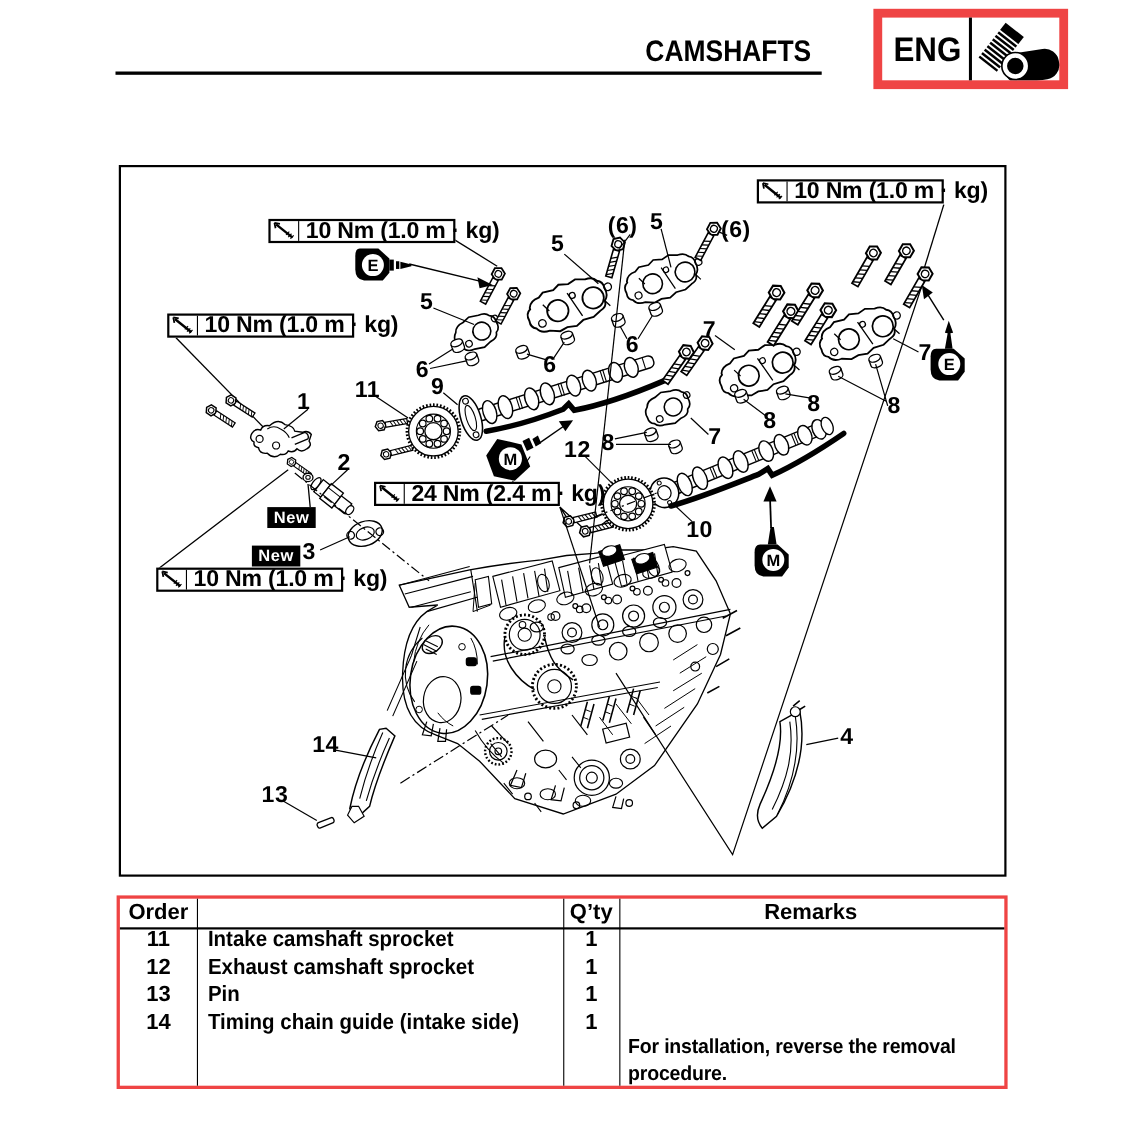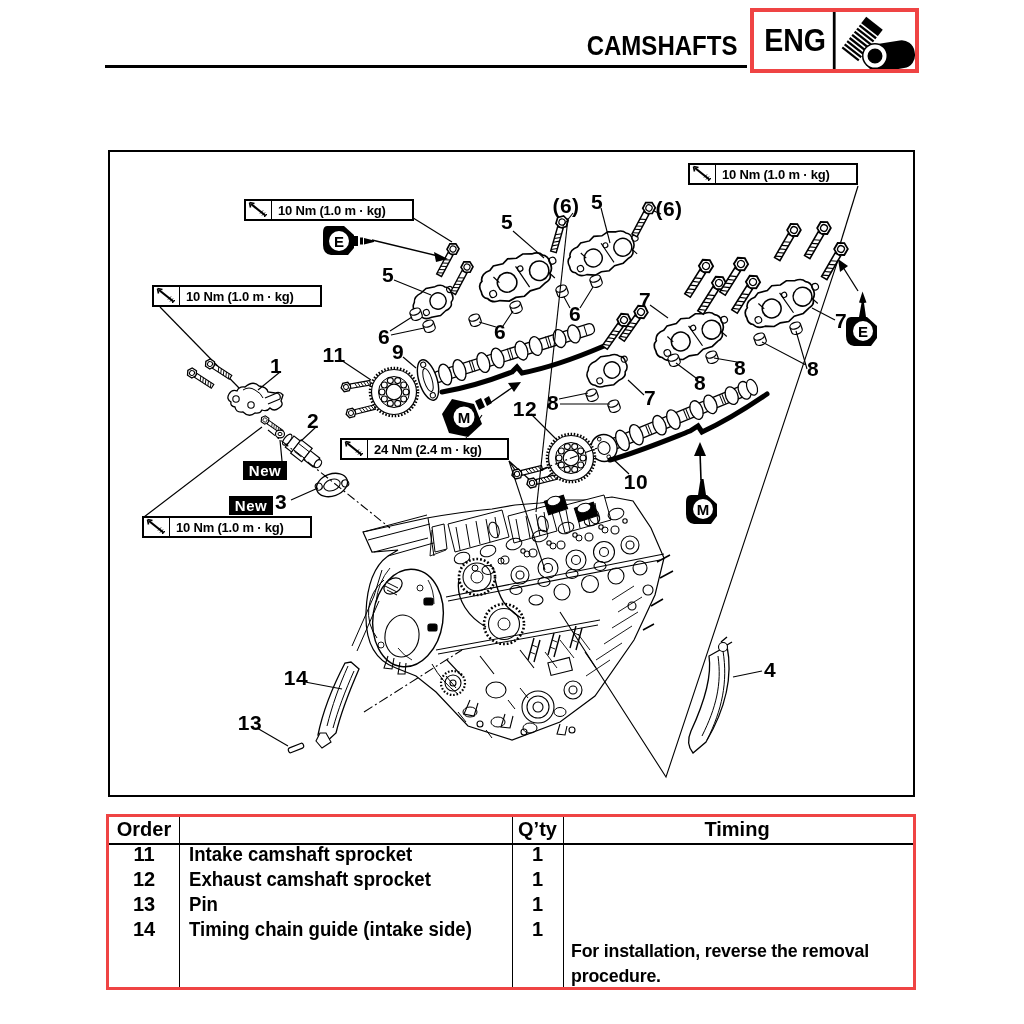--- a/index.html
+++ b/index.html
@@ -2,30 +2,30 @@
 <html><head>
 <meta charset="utf-8">
 <style>
   html,body{margin:0;padding:0;}
   body{width:1024px;height:1024px;background:#fff;position:relative;
        font-family:"Liberation Sans", sans-serif;color:#000;overflow:hidden;}
   .abs{position:absolute;}
   .num{position:absolute;font-weight:bold;font-size:21px;transform:translate(-50%,-50%);letter-spacing:0.5px;}
   .tq{position:absolute;height:18px;border:2px solid #000;background:#fff;display:flex;align-items:center;}
   .tq .ic{width:25px;height:18px;border-right:1.5px solid #000;position:relative;flex:0 0 25px;}
-  .tq .tx{font-weight:bold;font-size:13px;padding:0 5px 0 6px;white-space:nowrap;letter-spacing:-0.2px;}
+  .tq .tx{font-weight:bold;font-size:21px;padding:0 5px 0 6px;white-space:nowrap;letter-spacing:-0.2px;}
   .newtag{position:absolute;background:#000;color:#fff;font-weight:bold;font-size:15px;
           width:44px;height:19px;display:flex;align-items:center;justify-content:center;letter-spacing:0.5px;}
 </style>
 </head>
 <body>
 
 <div class="abs" style="right:287px;top:31px;font-weight:bold;font-size:27px;letter-spacing:0px;transform:scaleX(0.89);transform-origin:100% 50%;">CAMSHAFTS</div>
 <div class="abs" style="left:105px;top:65px;width:642px;height:3px;background:#000;"></div>
-<div class="abs" style="left:750px;top:8px;width:161px;height:57px;border:4px solid #ef4444;display:flex;">
+<div class="abs" style="left:794px;top:8px;width:161px;height:57px;border:8px solid #ef4444;display:flex;">
   <div style="width:82px;border-right:3px solid #000;display:flex;align-items:center;justify-content:center;font-weight:bold;font-size:31px;letter-spacing:0px;transform:scaleX(0.92);">ENG</div>
   <div style="flex:1;position:relative;">
     <svg width="79" height="57" viewBox="0 0 79 57" style="position:absolute;left:0;top:0;">
       <g transform="rotate(-9 52 44)">
         <rect x="26" y="30" width="50" height="28" rx="13" fill="#000"></rect>
       </g>
       <g transform="rotate(38 22 26)">
         <rect x="13" y="6" width="21" height="40" fill="#000"></rect>
         <g stroke="#fff" stroke-width="1.7">
           <line x1="11" y1="15" x2="36" y2="15"></line>
@@ -524,19 +524,19 @@
 <div class="num" style="left:250px;top:723px;">13</div>
 <div class="num" style="left:296px;top:678px;">14</div>
 
 <div class="abs" style="left:106px;top:814px;width:804px;height:170px;border:3px solid #ef4444;font-weight:bold;font-size:20px;">
   <div style="position:absolute;left:0;top:0;width:100%;height:26px;border-bottom:2.5px solid #000;"></div>
   <div style="position:absolute;left:70px;top:0;height:100%;border-left:1.5px solid #000;"></div>
   <div style="position:absolute;left:403px;top:0;height:100%;border-left:1.5px solid #000;"></div>
   <div style="position:absolute;left:454px;top:0;height:100%;border-left:1.5px solid #000;"></div>
   <div style="position:absolute;left:0;top:1px;width:70px;text-align:center;">Order</div>
   <div style="position:absolute;left:403px;top:1px;width:51px;text-align:center;">Q’ty</div>
-  <div style="position:absolute;left:454px;top:1px;width:348px;text-align:center;">Timing</div>
+  <div style="position:absolute;left:454px;top:1px;width:348px;text-align:center;">Remarks</div>
 
   <div style="position:absolute;left:0;top:25px;width:70px;text-align:center;line-height:25px;">11<br>12<br>13<br>14</div>
   <div style="position:absolute;left:80px;top:25px;line-height:25px;transform:scaleX(0.93);transform-origin:0 0;white-space:nowrap;">Intake camshaft sprocket<br>Exhaust camshaft sprocket<br>Pin<br>Timing chain guide (intake side)</div>
   <div style="position:absolute;left:403px;top:25px;width:51px;text-align:center;line-height:25px;">1<br>1<br>1<br>1</div>
   <div style="position:absolute;left:462px;top:121px;line-height:25px;white-space:nowrap;font-size:18.5px;letter-spacing:-0.2px;transform:scaleX(0.96);transform-origin:0 0;">For installation, reverse the removal<br>procedure.</div>
 </div>
 
 </body></html>

